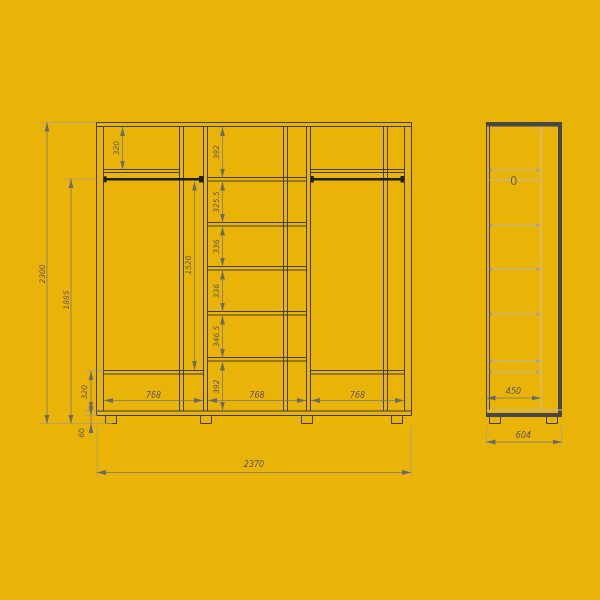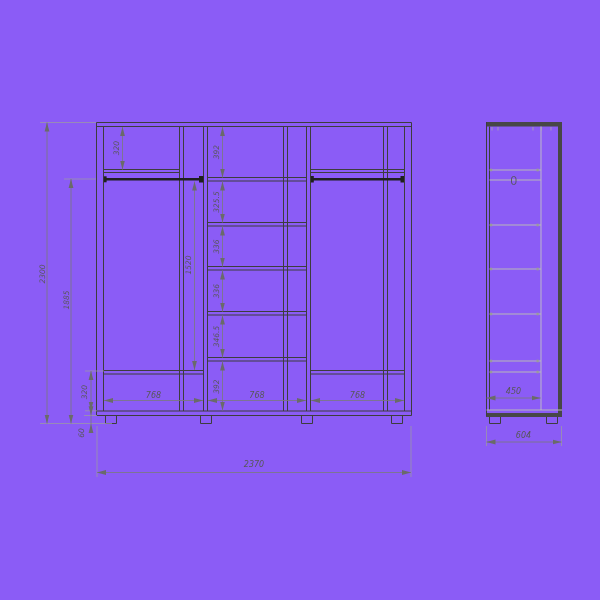--- a/index.html
+++ b/index.html
@@ -1,16 +1,16 @@
 <!DOCTYPE html>
 <html><head>
 <meta charset="utf-8">
 <style>
   html,body{margin:0;padding:0;background:#ffffff;}
-  .canvas{position:relative;width:600px;height:600px;background:#8b5cf6;overflow:hidden;
+  .canvas{position:relative;width:600px;height:600px;background:#eab308;overflow:hidden;
           font-family:"DejaVu Sans",sans-serif;}
   svg{position:absolute;left:0;top:0;}
   .carcass{stroke:#3d3d3d;stroke-width:1;fill:none;}
   .rod{stroke:#1f1f1f;stroke-width:2.4;fill:none;}
   .bracket{fill:#1f1f1f;stroke:none;}
   .darkfill{fill:#474747;stroke:none;}
   .lightline{stroke:#b8b8b8;stroke-width:1;fill:none;}
   .backline{stroke:#c4c4c4;stroke-width:0.9;fill:none;}
   .pin{fill:#9a9a9a;stroke:none;}
   .tick{stroke:#ababab;stroke-width:0.8;fill:none;}

